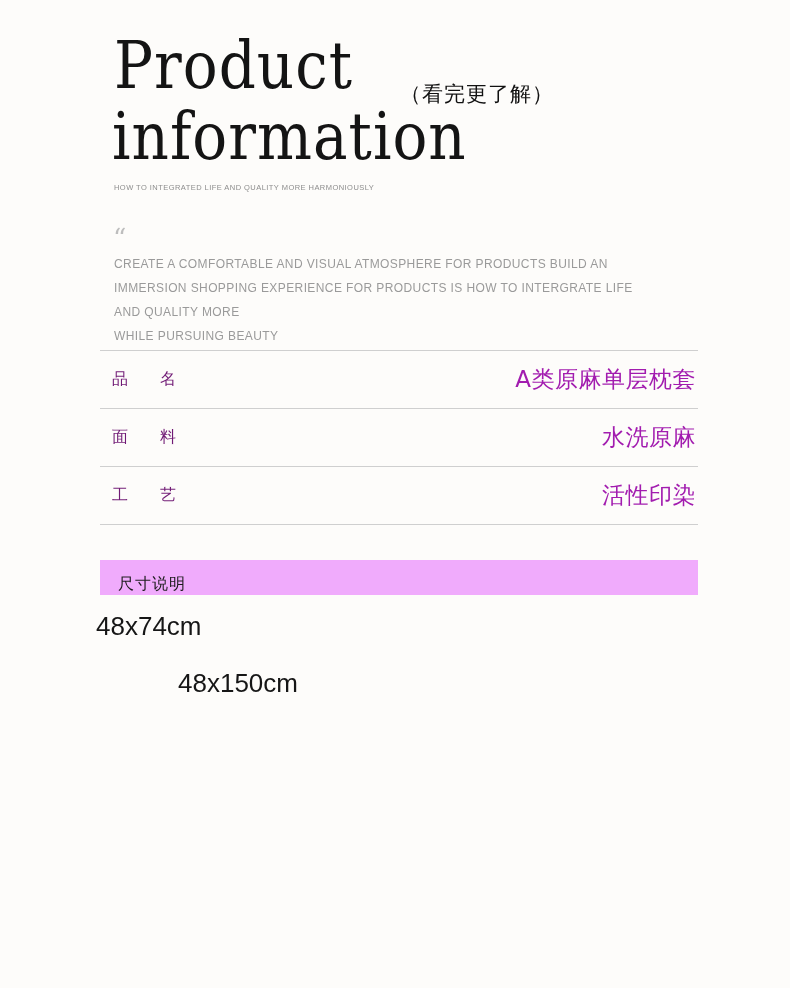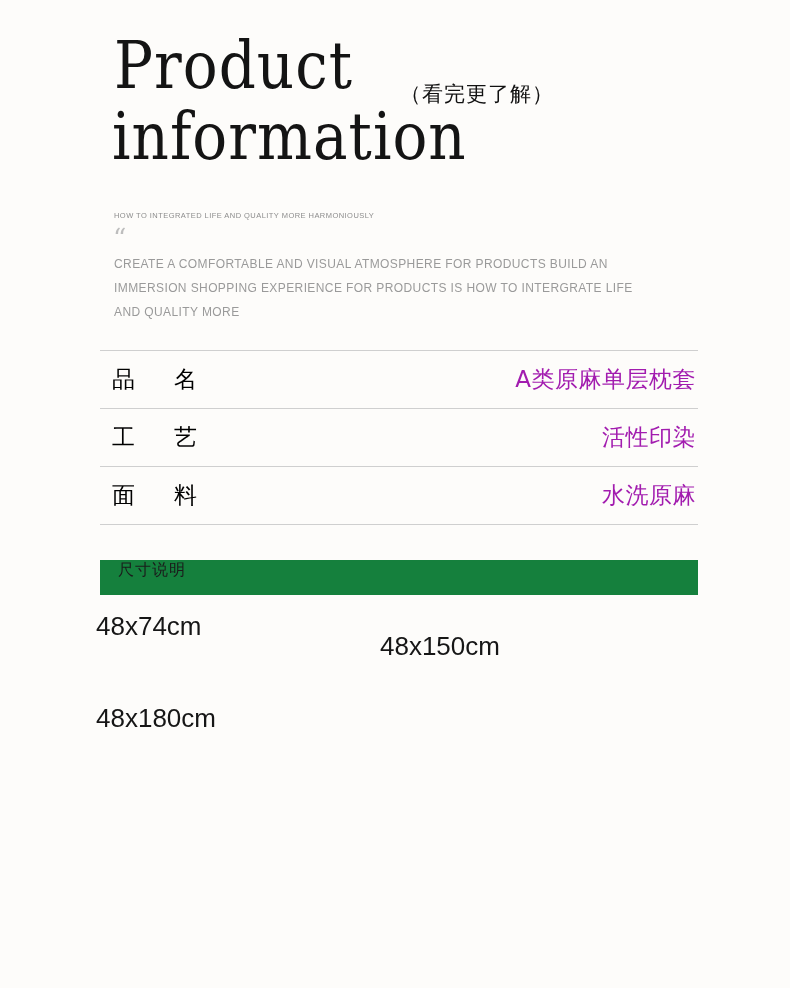--- a/index.html
+++ b/index.html
@@ -53,21 +53,20 @@
   }
 
   .sub-caps {
     position: absolute;
     left: 114px;
     top: 183px;
     font-size: 7.5px;
     letter-spacing: 0.45px;
     color: #8d8d8d;
     white-space: nowrap;
-    margin-top: 28px;
   }
 
   
   .tagline {
     position: absolute;
     right: 82px;
     top: 80px;
     font-size: 21px;
     letter-spacing: 1px;
     color: #111;
@@ -108,62 +107,63 @@
     height: 57px;
     border-bottom: 1px solid #cfcfcf;
     display: flex;
     align-items: center;
     justify-content: space-between;
   }
   .spec-row:first-child {
     border-top: 1px solid #cfcfcf;
   }
   .spec-label {
-    font-size: 23px;
+    font-size: 16px;
     letter-spacing: 8px;
-    color: #000000;
+    color: #701a75;
     font-family: "DejaVu Sans", sans-serif;
     padding-left: 12px;
   }
   .spec-value {
     font-size: 23px;
     color: #a21caf;
     font-family: "DejaVu Sans", sans-serif;
     letter-spacing: 0.5px;
     padding-right: 2px;
   }
 
   
   .size-bar {
     position: absolute;
     left: 100px;
     top: 560px;
     width: 598px;
     height: 35px;
-    background: #15803d;
+    background: #f0abfc;
     display: flex;
-    align-items: flex-start;
+    align-items: flex-end;
   }
   .size-bar .bar-text {
     font-size: 16px;
     color: #1b1b1b;
     padding-left: 18px;
     letter-spacing: 1px;
     font-family: "DejaVu Sans", sans-serif;
   }
 
   .size-grid {
     position: absolute;
     left: 96px;
     top: 605px;
     width: 606px;
   }
   .size-row {
     display: flex;
     height: 92px;
+    flex-direction: column;
   }
   .size-cell {
     width: 33.33%;
     font-size: 26px;
     color: #161616;
     font-family: "Liberation Sans", sans-serif;
     letter-spacing: 0px;
     padding-top: 6px;
   }
   .size-cell.c2 { text-align: center; }
@@ -180,46 +180,42 @@
   </div>
 
   <div class="sub-caps">HOW TO INTEGRATED LIFE AND QUALITY MORE HARMONIOUSLY</div>
 
   <div class="tagline">（看完更了解）</div>
 
   <div class="quote-mark">“</div>
   <div class="quote-lines">
     <div>CREATE A COMFORTABLE AND VISUAL ATMOSPHERE FOR PRODUCTS BUILD AN</div>
     <div>IMMERSION SHOPPING EXPERIENCE FOR PRODUCTS IS HOW TO INTERGRATE LIFE AND QUALITY MORE</div>
+    <div>WHILE PURSUING BEAUTY</div>
   </div>
 
   <div class="spec-table">
     <div class="spec-row">
       <span class="spec-label">品　名</span>
       <span class="spec-value">A类原麻单层枕套</span>
     </div>
     <div class="spec-row">
+      <span class="spec-label">面　料</span>
+      <span class="spec-value">水洗原麻</span>
+    </div>
+    <div class="spec-row">
       <span class="spec-label">工　艺</span>
       <span class="spec-value">活性印染</span>
-    </div>
-    <div class="spec-row">
-      <span class="spec-label">面　料</span>
-      <span class="spec-value">水洗原麻</span>
     </div>
   </div>
 
   <div class="size-bar">
     <span class="bar-text">尺寸说明</span>
   </div>
 
   <div class="size-grid">
     <div class="size-row">
       <div class="size-cell c1">48x74cm</div>
       <div class="size-cell c3">48x150cm</div>
     </div>
-    <div class="size-row">
-      <div class="size-cell c1">48x180cm</div>
-      <div class="size-cell c2"></div>
-      <div class="size-cell c3"></div>
-    </div>
   </div>
 
 </div>
 
 </body></html>

